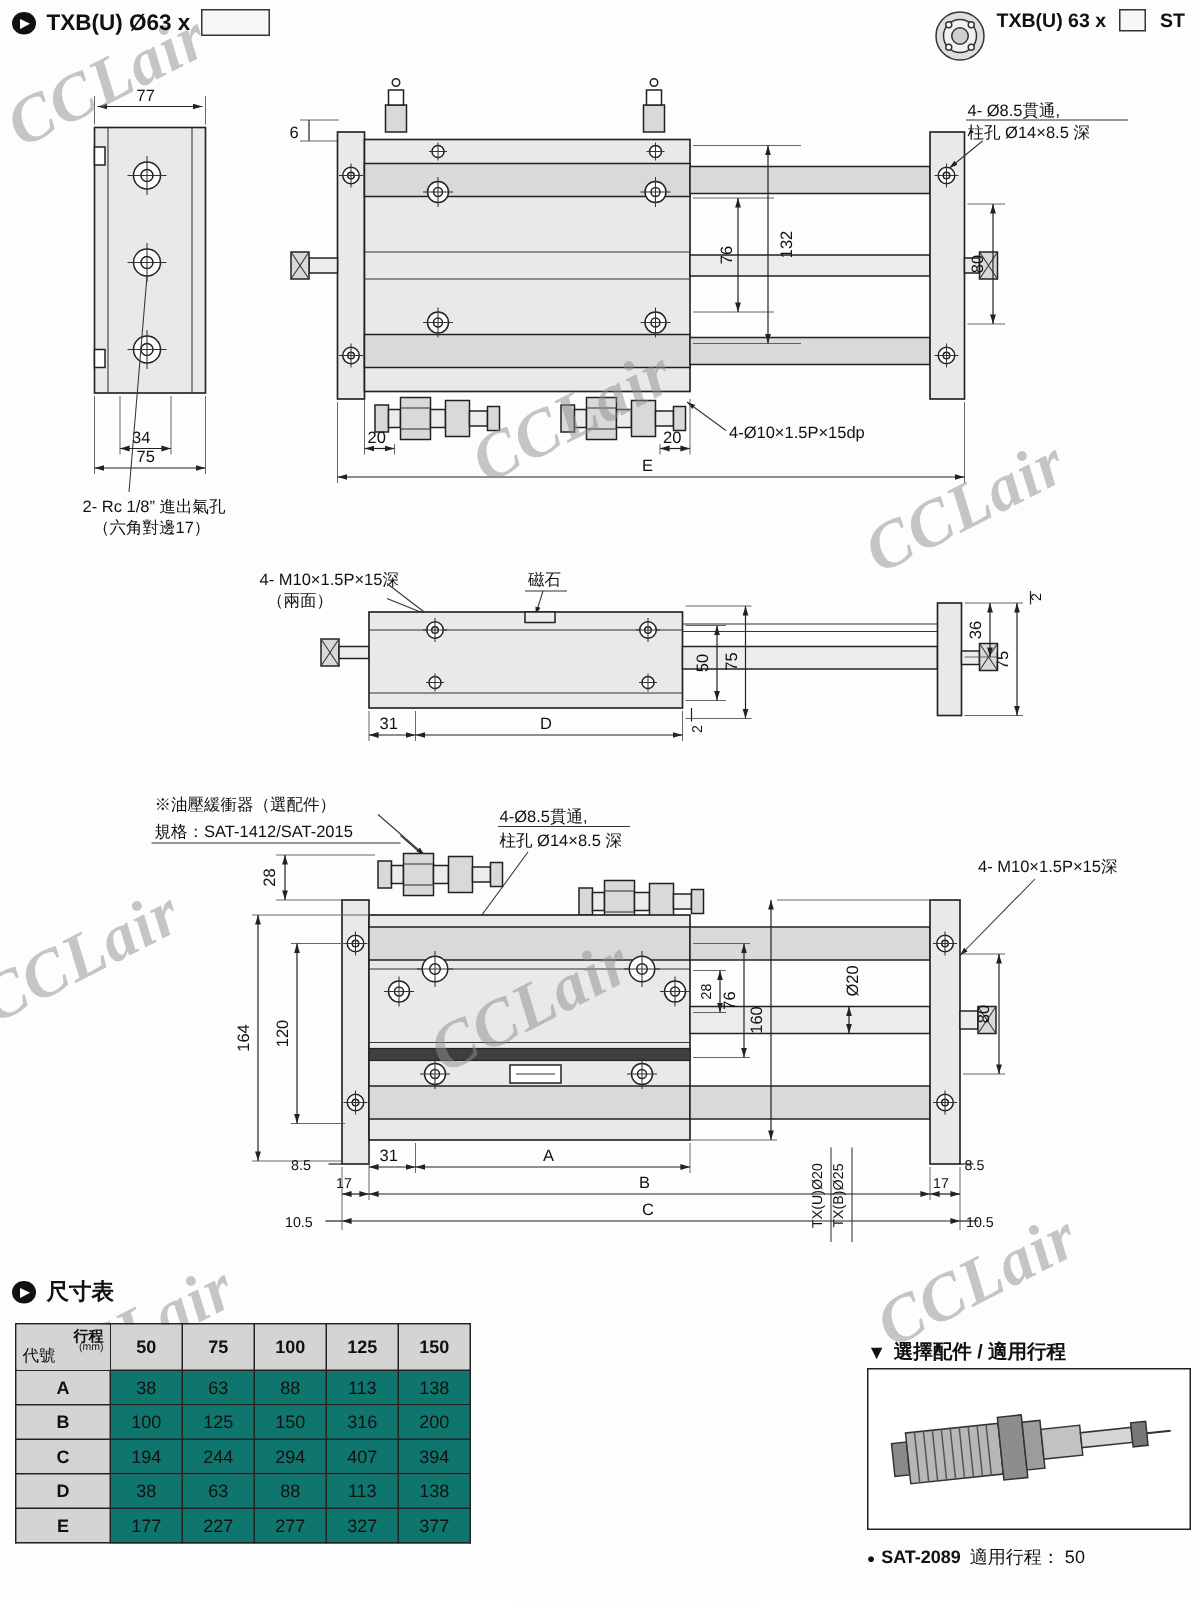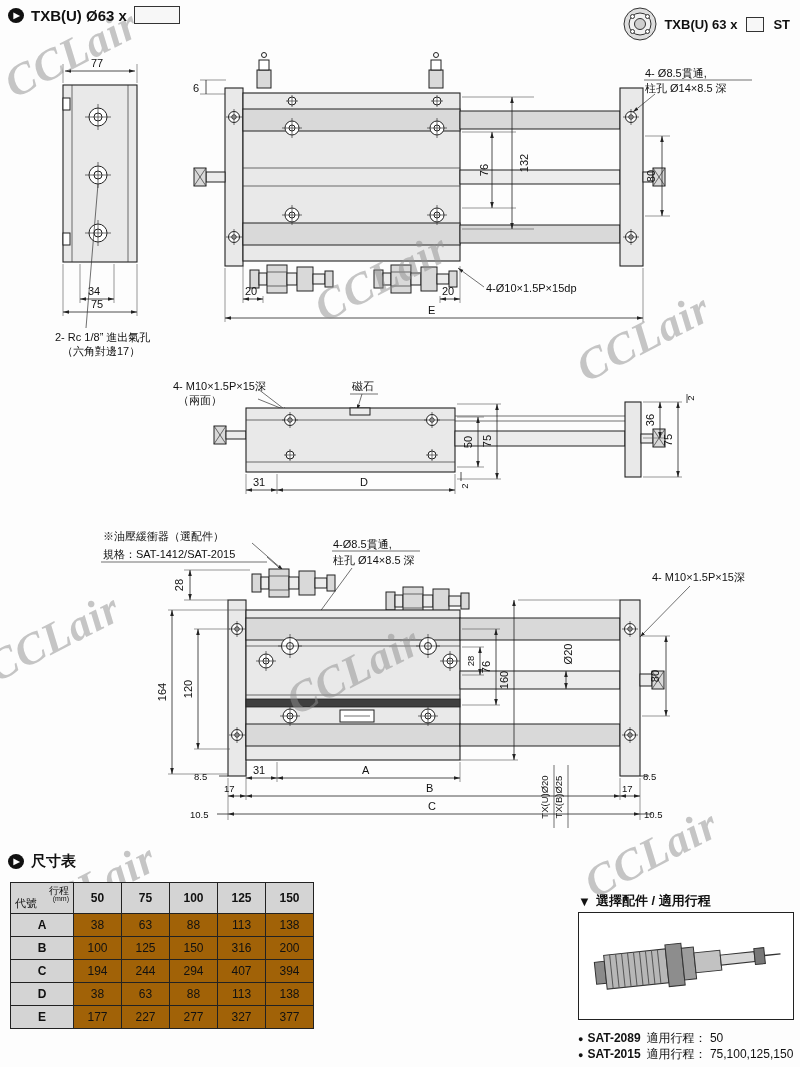--- a/index.html
+++ b/index.html
@@ -22,31 +22,31 @@
   
   .wm{position:absolute;z-index:4;font-family:"Liberation Serif",serif;font-style:italic;font-weight:bold;
       font-size:44px;color:#8f8f8f;opacity:.5;transform:rotate(-27deg);letter-spacing:1px;pointer-events:none}
   
   header{position:absolute;top:6px;left:0;width:100%;z-index:5}
   .title-left{position:absolute;left:8px;top:0;display:flex;align-items:center;gap:7px;font-size:15px;font-weight:bold}
   .marker-icon{display:inline-flex;align-items:center;justify-content:center;width:15px;height:15px;border-radius:50%;
       background:#111;color:#fff;font-size:8px;padding-left:1px;flex:0 0 auto}
   .stroke-box{display:inline-block;width:44px;height:16px;border:1.4px solid #333;background:#f7f7f7;vertical-align:middle}
   .stroke-box.small{width:16px;height:13px;border-width:1.2px;margin:0 3px}
-  .title-right{position:absolute;right:10px;top:0;display:flex;align-items:center;gap:6px;font-size:13px;font-weight:bold}
+  .title-right{position:absolute;right:10px;top:0;display:flex;gap:6px;font-size:13px;font-weight:bold}
   
   .section-title{position:absolute;left:8px;top:852px;z-index:5;display:flex;align-items:center;gap:7px;font-size:15px;font-weight:bold}
   .dim-table{position:absolute;left:10px;top:882px;z-index:5;border-collapse:collapse;font-size:12px}
   .dim-table th,.dim-table td{border:1px solid #222;width:47px;height:22px;text-align:center;padding:0}
   .dim-table thead th{background:#d4d4d4;font-weight:bold}
   .dim-table tbody th{background:#d4d4d4;font-weight:bold;width:62px}
-  .dim-table td{background:#a16207}
+  .dim-table td{background:#0f766e}
   th.corner{position:relative;width:62px;height:30px;background:#d4d4d4
       ;background-image:linear-gradient(to bottom right,transparent calc(50% - .6px),#222 calc(50% - .6px),#222 calc(50% + .6px),transparent calc(50% + .6px))}
-  th.corner .c-top{position:absolute;top:1px;right:4px;font-size:10px;font-weight:normal}
+  th.corner .c-top{position:absolute;top:1px;right:4px;font-size:10px;font-weight:bold}
   th.corner .c-unit{position:absolute;top:12px;right:4px;font-size:7px;font-weight:normal}
   th.corner .c-bot{position:absolute;bottom:2px;left:4px;font-size:11px;font-weight:normal}
   
   .acc-title{position:absolute;left:578px;top:892px;z-index:5;font-size:13px;font-weight:bold;display:flex;gap:5px;align-items:center}
   .acc-box{position:absolute;left:578px;top:912px;width:214px;height:106px;border:1.6px solid #222;background:#fff;z-index:5}
   .acc-box svg{position:static}
   .acc-item{position:absolute;left:578px;z-index:5;font-size:12px}
   .acc-item .bullet{font-size:9px;margin-right:4px}
   .acc-item b{margin-right:6px}
   .acc-item-0{top:1030px}
@@ -497,17 +497,14 @@
         <rect x="116" y="41" width="26" height="20" fill="#c2c2c2" stroke="#333"></rect>
         <rect x="142" y="46" width="34" height="10" fill="#d6d6d6" stroke="#333"></rect>
         <rect x="176" y="43" width="10" height="16" fill="#777" stroke="#333"></rect>
         <line x1="186" y1="51" x2="202" y2="51" stroke="#333" stroke-width="1.4"></line>
       </g>
     </svg>
   </div>
   <div class="acc-item acc-item-0">
     <span class="bullet">●</span><b>SAT-2089</b><span>適用行程： 50</span>
   </div>
-  <div class="acc-item acc-item-1">
-    <span class="bullet">●</span><b>SAT-2015</b><span>適用行程： 75,100,125,150</span>
-  </div>
 
 </div>
 
 </body></html>

